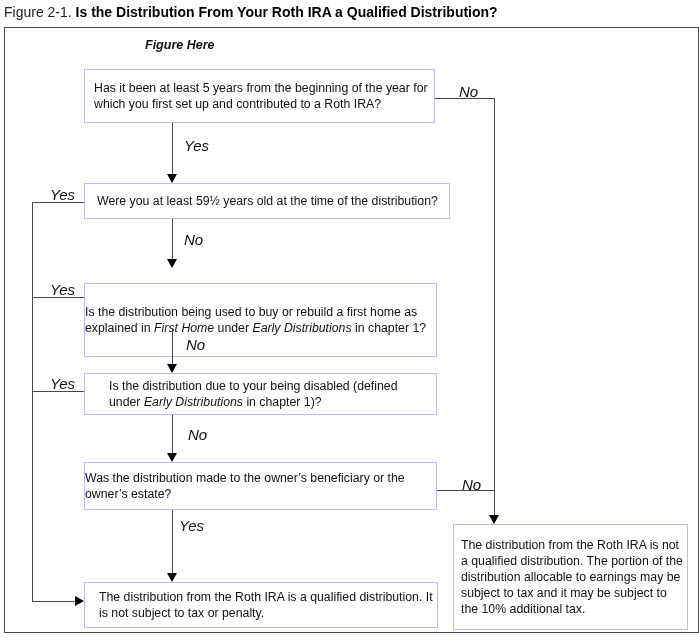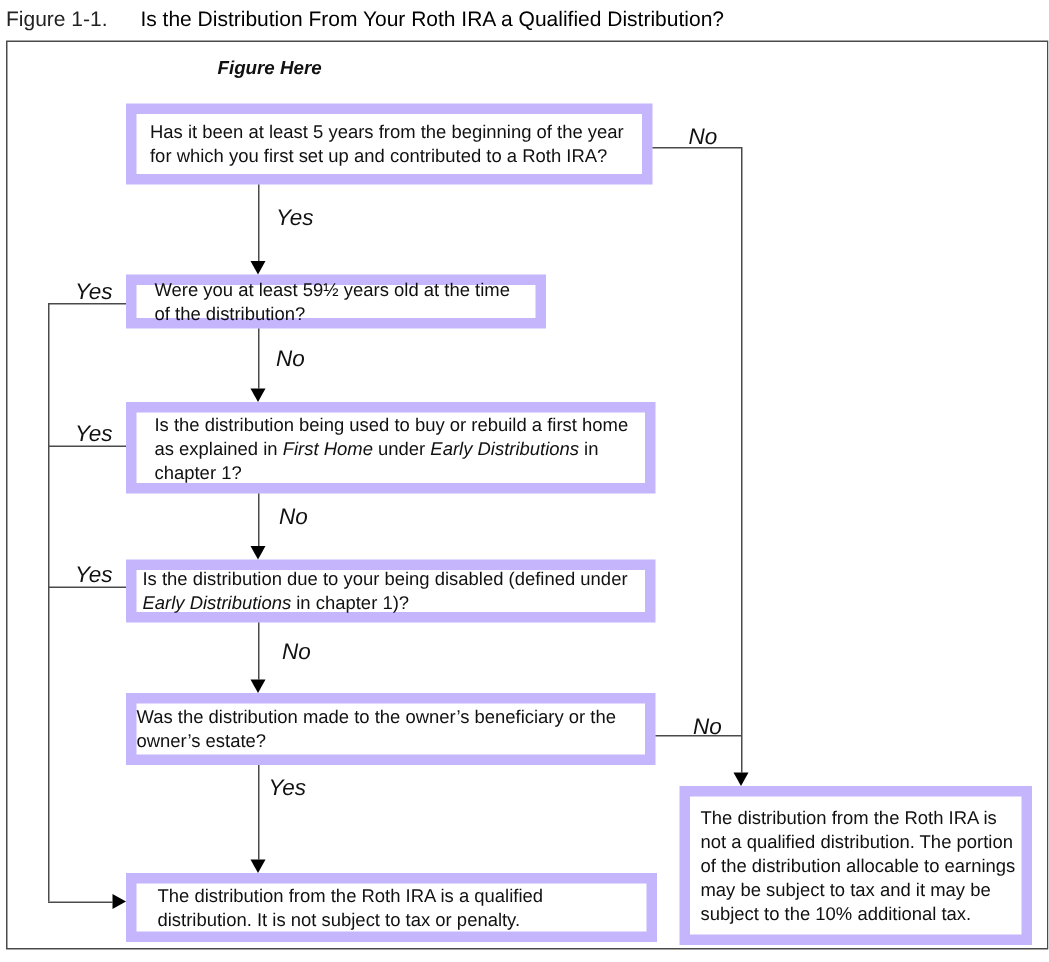--- a/index.html
+++ b/index.html
@@ -2,51 +2,51 @@
 <html><head>
 <meta charset="utf-8">
 <style>
   html,body{margin:0;padding:0}
   body{
     width:699px;height:641px;position:relative;background:#fff;
     font-family:"Liberation Sans",sans-serif;color:#111;overflow:hidden;
   }
   .title-row{position:absolute;left:4px;top:4px;white-space:nowrap;font-size:14px}
   .fig-label{font-weight:400;color:#222}
-  .fig-title{font-weight:400;margin-left:18px;color:#000}
+  .fig-title{font-weight:700;color:#000}
   .frame{position:absolute;left:4px;top:27px;width:695px;height:606px;
     border:1px solid #4a4a4a;box-sizing:border-box}
   .start{position:absolute;left:145px;top:38px;font-size:12.5px;font-weight:700;font-style:italic}
   .box{
-    position:absolute;background:#fff;border:7px solid #c4b5fd;box-sizing:border-box;
+    position:absolute;background:#fff;border:1px solid #c4b5fd;box-sizing:border-box;
     font-size:12.3px;line-height:16px;display:flex;align-items:center;color:#111;
   }
   .box p{margin:0}
   .vline{position:absolute;width:1px;background:#4a4a4a}
   .hline{position:absolute;height:1px;background:#4a4a4a}
   .arrow-down{position:absolute;width:0;height:0;
     border-left:5px solid transparent;border-right:5px solid transparent;
     border-top:9px solid #000}
   .arrow-right{position:absolute;width:0;height:0;
     border-top:5px solid transparent;border-bottom:5px solid transparent;
     border-left:9px solid #000}
   .lbl{position:absolute;font-size:15px;font-style:italic;color:#111;white-space:nowrap}
   .q1{left:84px;top:69px;width:351px;height:54px;padding-left:9px;padding-right:4px}
-  .q2{left:84px;top:183px;width:280px;height:36px;padding-left:12px;padding-right:4px}
-  .q3{left:84px;top:268px;width:353px;height:61px;padding-left:12px;padding-right:4px}
-  .q4{left:84px;top:373px;width:353px;height:42px;padding-left:4px;padding-right:4px}
+  .q2{left:84px;top:183px;width:366px;height:36px;padding-left:12px;padding-right:4px}
+  .q3{left:84px;top:283px;width:353px;height:74px;padding-right:4px}
+  .q4{left:84px;top:373px;width:353px;height:42px;padding-left:24px;padding-right:4px}
   .q5{left:84px;top:462px;width:353px;height:48px;padding-right:4px}
   .r-yes{left:84px;top:582px;width:354px;height:46px;padding-left:14px;padding-right:4px}
   .r-no{left:453px;top:524px;width:235px;height:106px;padding-left:7px;padding-right:1px}
 </style>
 </head>
 <body>
 
 <div class="title-row">
-  <span class="fig-label">Figure 1-1.</span>
+  <span class="fig-label">Figure 2-1.</span>
   <span class="fig-title">Is the Distribution From Your Roth IRA a Qualified Distribution?</span>
 </div>
 
 <div class="frame"></div>
 
 <div class="start">Figure Here</div>
 
 <div class="box q1">
   <p>Has it been at least 5 years from the beginning of the year for which you first set up and contributed to a Roth IRA?</p>
 </div>

